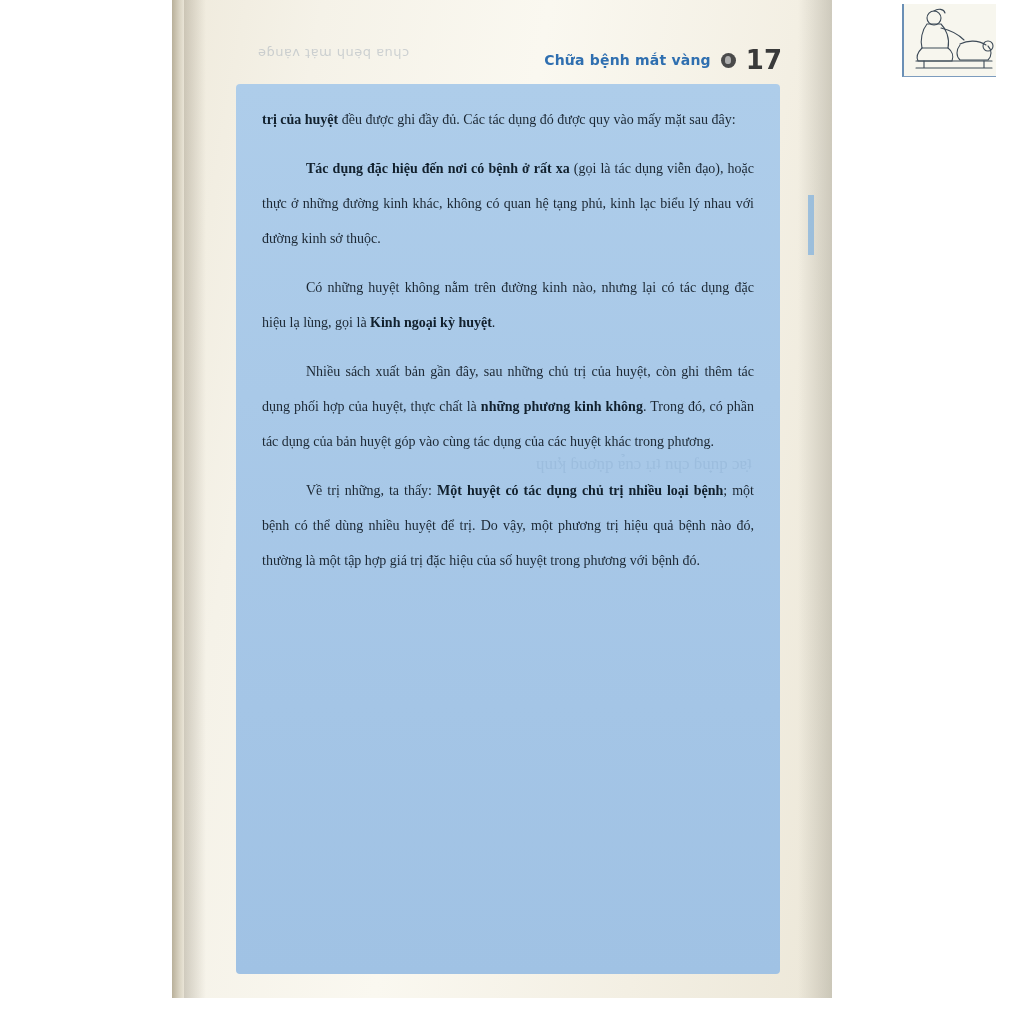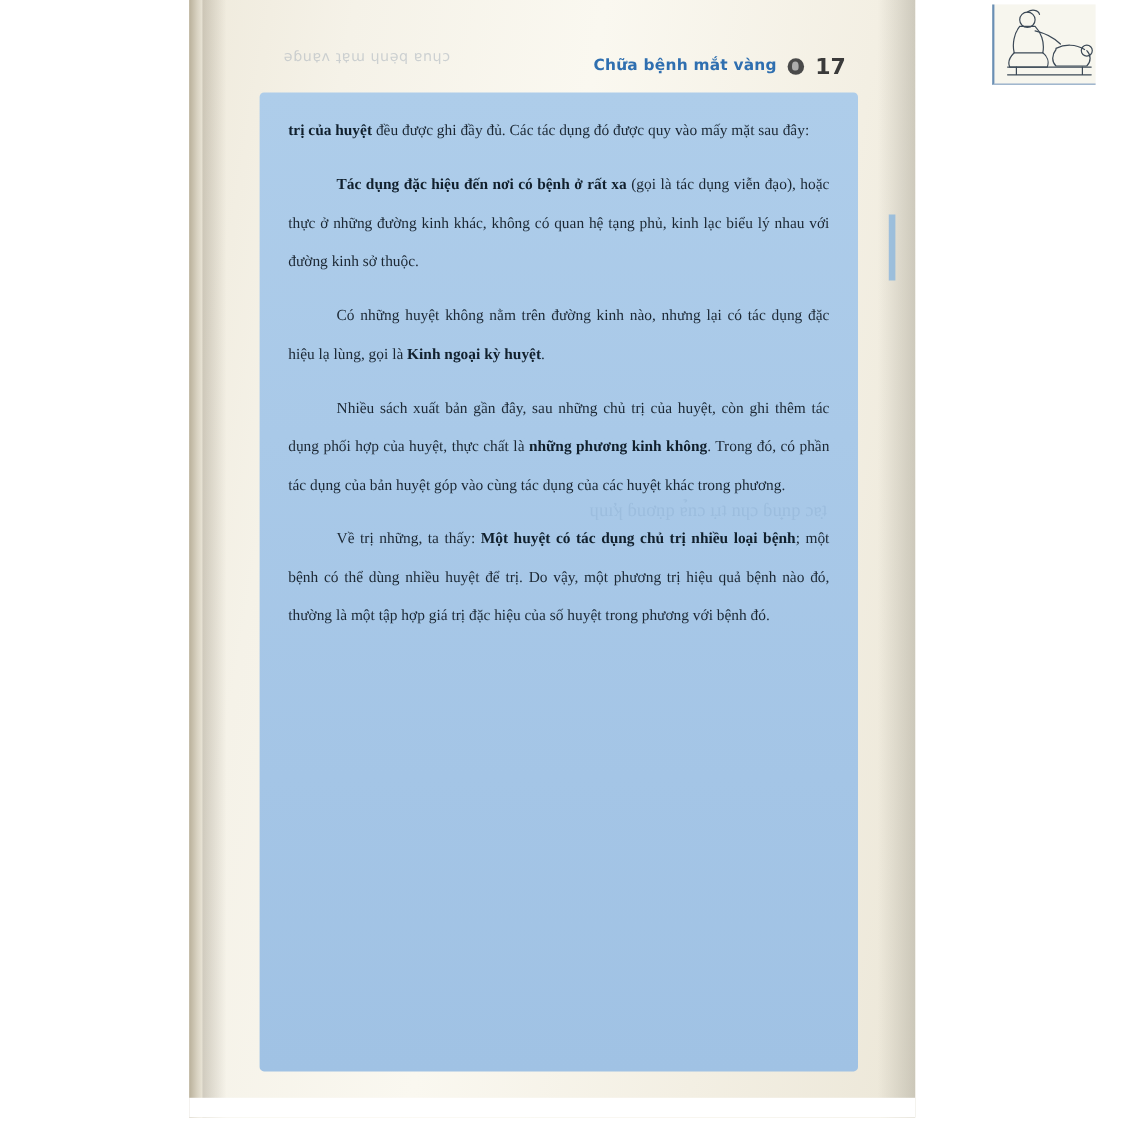--- a/index.html
+++ b/index.html
@@ -79,21 +79,21 @@
     left: 172px;
     bottom: 0;
     width: 660px;
     height: 18px;
     background: #ffffff;
   }
 
   
   .header {
     position: absolute;
-    left: 249px;
+    left: 262px;
     top: 40px;
     width: 520px;
     height: 40px;
     display: flex;
     align-items: center;
     justify-content: flex-end;
     gap: 10px;
   }
 
   .header-ghost {
@@ -130,21 +130,21 @@
     top: 3px;
     width: 6px;
     height: 8px;
     border-radius: 50% 50% 40% 40%;
     background: #ffffff;
     opacity: .55;
   }
 
   .header-pageno {
     font-family: "DejaVu Sans", sans-serif;
-    font-size: 20px;
+    font-size: 26px;
     font-weight: 700;
     color: #3a3a3a;
   }
 
   
   .ornament {
     position: absolute;
     right: 28px;
     top: 4px;
     width: 92px;

